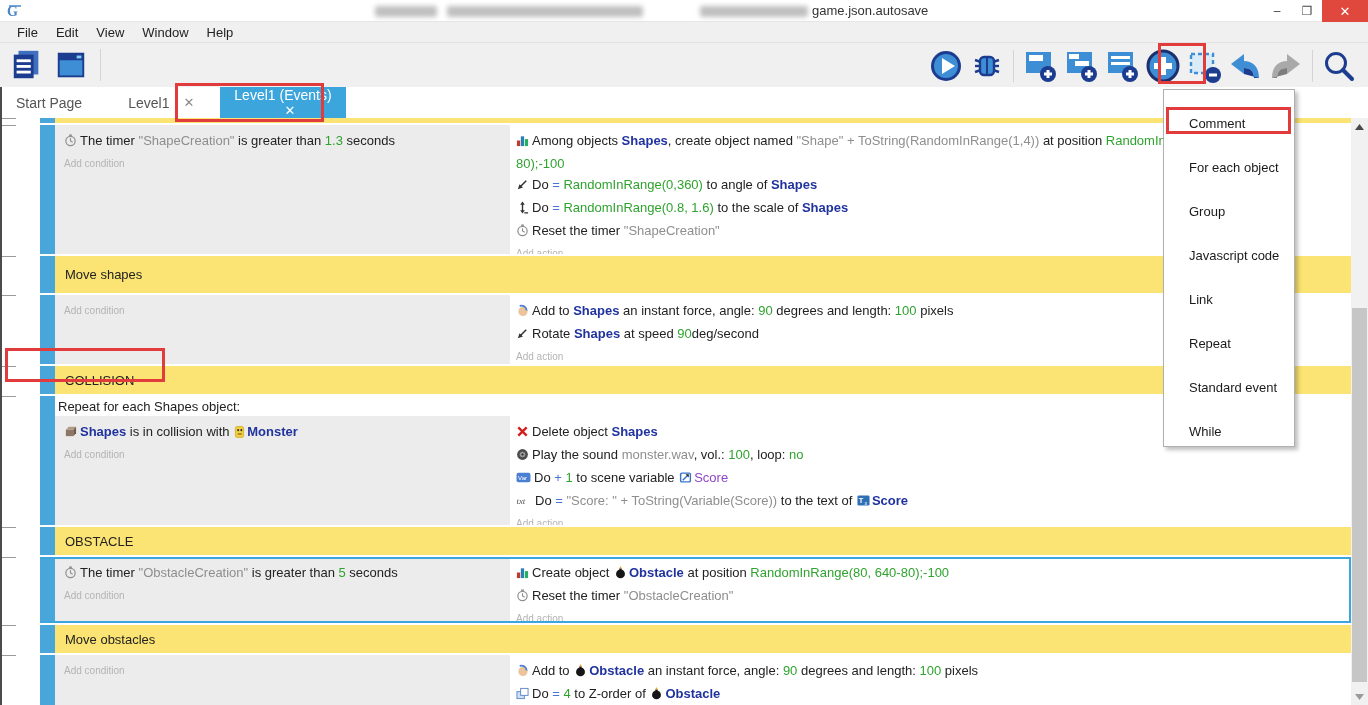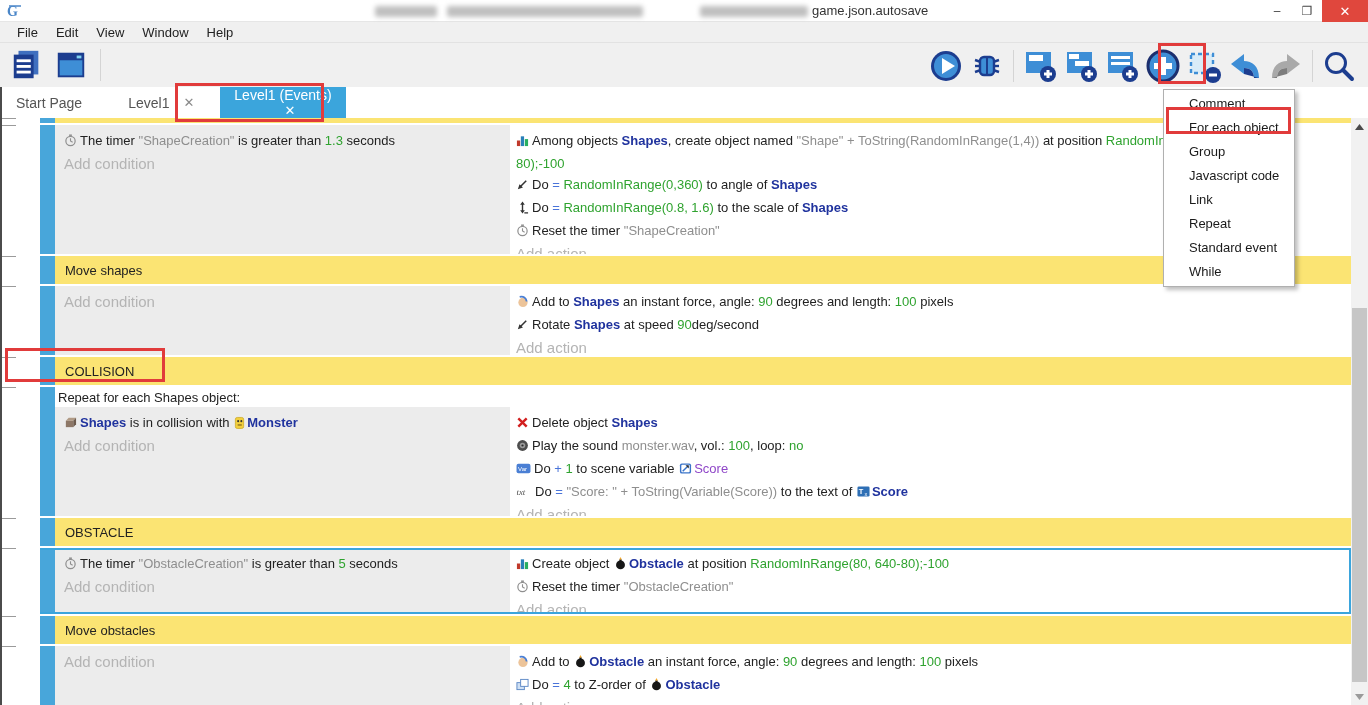--- a/index.html
+++ b/index.html
@@ -43,38 +43,38 @@
   .row-content { flex:1; display:flex; min-width:0; }
   .row-content.comment { background:#fbe473; align-items:center; padding-left:10px; font-size:13px; color:#222; }
   .foreach-wrap { flex:1; display:flex; flex-direction:column; min-width:0; }
   .foreach-header { background:#fff; font-size:13px; color:#222; padding:3px 0 2px 3px; }
   .cells { display:flex; flex:1; min-width:0; }
   .cond-cell { width:455px; flex:0 0 455px; background:#ececec; padding:5px 6px 4px 9px; }
   .act-cell { flex:1; background:#fff; padding:5px 90px 4px 6px; min-width:0; }
   .evt-line { font-size:13px; line-height:21px; color:#222; }
   .evt-line .inline-icon { display:inline-block; vertical-align:-2px; margin-right:3px; }
   .evt-line .inline-icon.mid { margin-left:1px; margin-right:2px; }
-  .add-link { font-size:15px; line-height:21px; color:#b4b4b4; }
+  .add-link { font-size:10px; line-height:21px; color:#b4b4b4; }
   .c-plain { color:#222; }
   .c-object { color:#20339e; font-weight:bold; }
   .c-expr { color:#2fa32f; }
   .c-str { color:#8e8e8e; }
   .c-op { color:#4a74d9; }
   .c-var { color:#8f46c8; }
   .evt-row.selected { outline:2px solid #3ba5dc; outline-offset:-2px; }
 
   
   .scrollbar { position:absolute; right:0; top:0; width:17px; height:100%; background:#f1f1f1; }
   .sb-arrow { position:absolute; left:0; width:17px; height:17px; display:flex; align-items:center; justify-content:center; }
   .sb-arrow svg { display:block; }
   .sb-thumb { position:absolute; left:1px; width:15px; background:#c6c6c6; }
 
   
   .context-menu { position:absolute; left:1163px; top:89px; width:132px; background:#fff; border:1px solid #b0b0b0; box-shadow:3px 3px 4px rgba(0,0,0,.25); padding:2px 0; z-index:50; }
-  .context-menu .cm-item { font-size:13px; color:#1a1a1a; line-height:24px; padding-left:25px; }
+  .context-menu .cm-item { font-size:13px; color:#1a1a1a; line-height:24px; padding-left:25px;margin-top:20px; }
 
   
   .anno { position:absolute; border:3px solid #e13b3b; z-index:80; pointer-events:none; }
   .anno-tab { left:175px; top:83px; width:149px; height:39px; }
   .anno-toolbar { left:1158px; top:43px; width:48px; height:41px; }
   .anno-menuitem { left:1166px; top:107px; width:125px; height:27px; z-index:90; }
   .anno-collision { left:5px; top:348px; width:160px; height:34px; }
 </style>
 </head>
 <body>
@@ -264,21 +264,21 @@
               <div class="evt-line"><span class="inline-icon"><svg width="13" height="13" viewBox="0 0 14 14">
                     <circle cx="7" cy="7.5" r="5" fill="none" stroke="#8f8f8f" stroke-width="1.3"></circle>
                     <rect x="5.5" y="0.5" width="3" height="1.6" fill="#8f8f8f"></rect>
                     <path d="M7 4.5 V7.5 L9.3 8.8" stroke="#8f8f8f" stroke-width="1.2" fill="none"></path>
                   </svg></span><span class="c-plain">Reset the timer </span><span class="c-str">"ShapeCreation"</span></div>
               <div class="add-link">Add action</div>
             </div>
           </div>
         </div>
       </div>
-      <div class="evt-row" style="height: 28px;">
+      <div class="evt-row" style="height: 37px;">
         <div class="gutter-cell"></div>
         <div class="blue-strip"></div>
         <div class="row-content comment">
           <span>Move shapes</span>
         </div>
       </div>
       <div class="evt-row" style="height: 69px;">
         <div class="gutter-cell"></div>
         <div class="blue-strip"></div>
         <div class="row-content">

